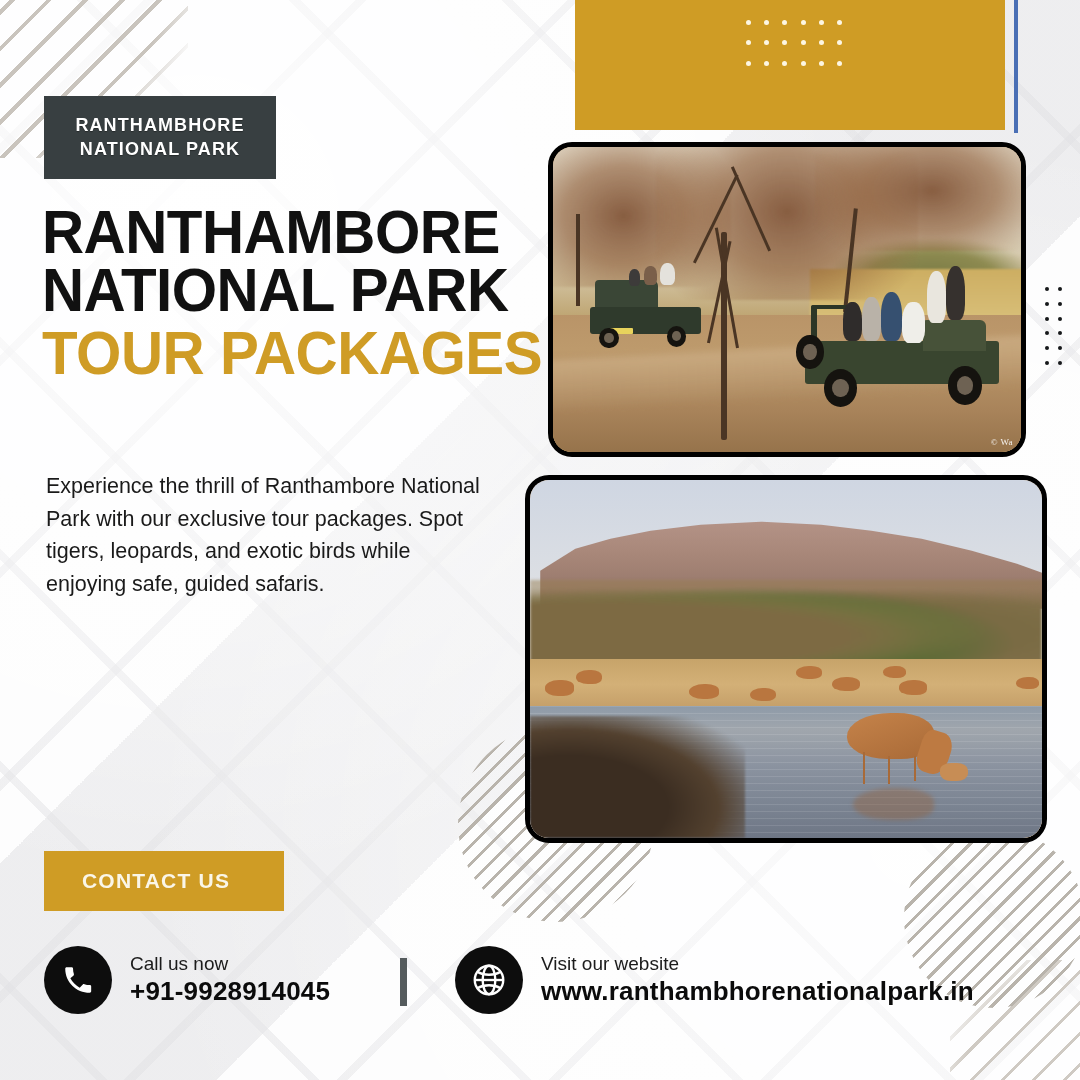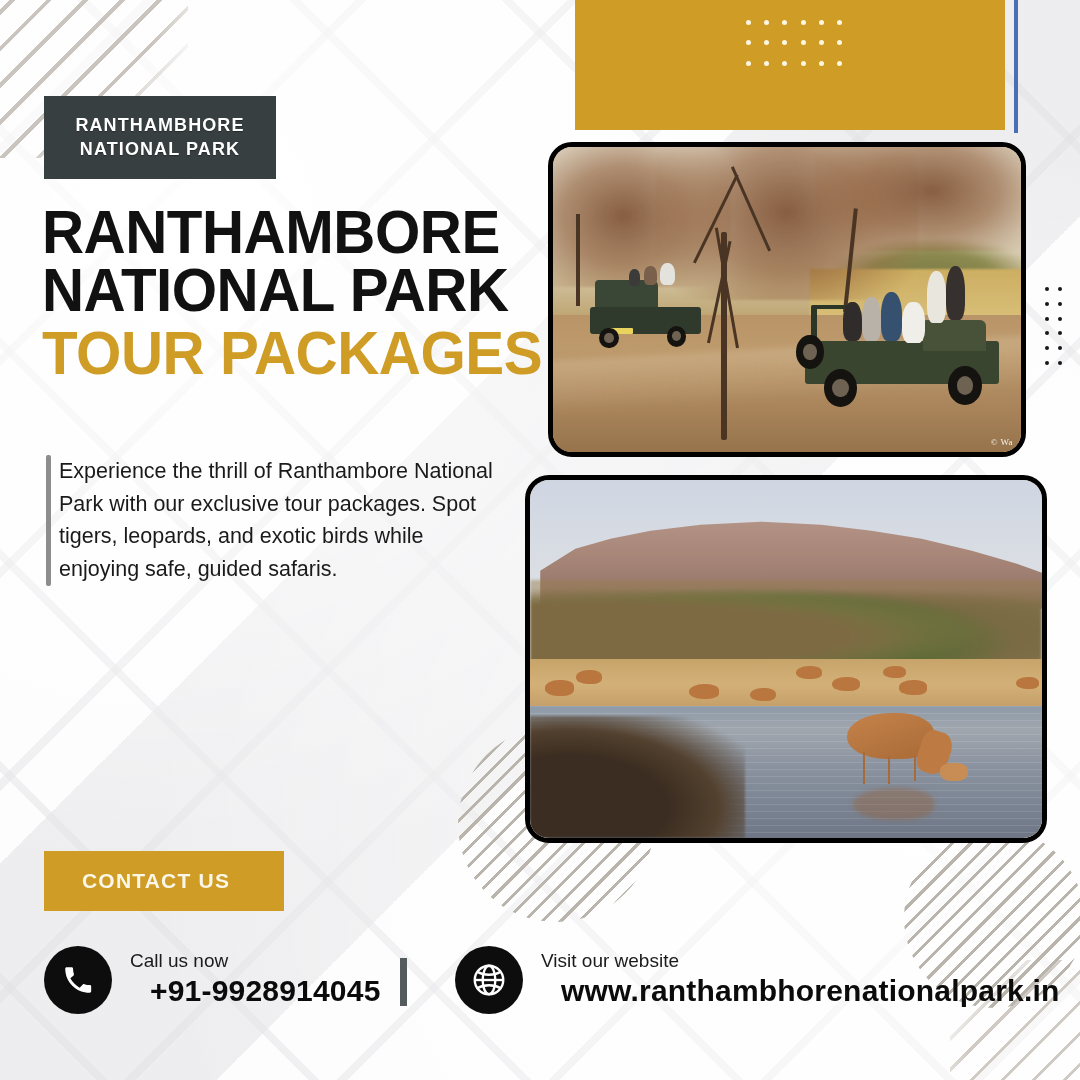--- a/index.html
+++ b/index.html
@@ -219,21 +219,21 @@
     letter-spacing:-0.5px;
     color:#111111;
     transform:scaleX(0.94);
     transform-origin:left center;
     white-space:nowrap;
   }
   #headline .line.gold { color:#cf9c25; margin-top:6px; }
 
   #intro-wrap {
     position:absolute; left:46px; top:455px; width:450px;
-    display:flex; gap:8px;
+    display:flex; gap:15px;flex-direction:column;
   }
   #intro-bar { width:5px; background:#8d8d8d; border-radius:2px; flex:none; }
   #intro-text {
     font-size:21.5px; line-height:1.52; color:#1a1a1a;
     font-family:"Liberation Sans", sans-serif;
   }
 
   #contact-us-button {
     position:absolute; left:44px; top:851px;
     width:240px; height:60px;
@@ -254,24 +254,23 @@
   .circle-icon {
     width:68px; height:68px; border-radius:50%;
     background:#0d0d0d; flex:none;
     display:flex; align-items:center; justify-content:center;
   }
   .ftext .ftop {
     font-size:19px; color:#1b1b1b; line-height:1.18;
     font-family:"Liberation Sans", sans-serif;
   }
   .ftext .fmain {
-    font-size:30px; font-weight:bold; color:#0b0b0b;
+    font-size:26px; font-weight:bold; color:#0b0b0b;
     letter-spacing:.2px; line-height:1.25;
     font-family:"Liberation Sans", sans-serif;
-    margin-left:20px;
   }
   #footer-divider {
     position:absolute; left:400px; top:20px;
     width:7px; height:48px; background:#555b5d;
   }
 </style>
 </head>
 <body>
 
 <div id="poster">

